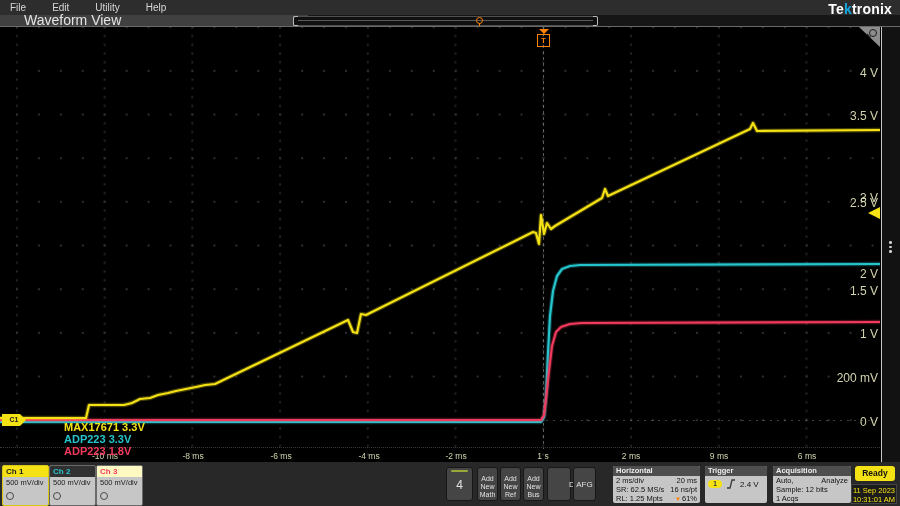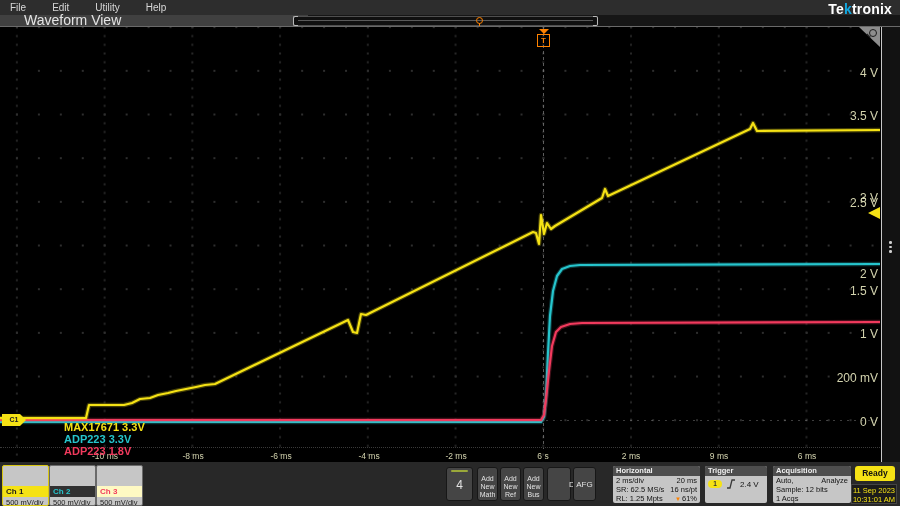--- a/index.html
+++ b/index.html
@@ -59,21 +59,21 @@
   .legend-row{font-size:11px;font-weight:bold;line-height:12px;white-space:nowrap;}
 
   .right-strip{position:absolute;left:881px;top:0;width:19px;height:436px;background:#121212;border-left:1.5px solid #c9c9c9;}
   .handle-dots{position:absolute;left:7px;top:212px;width:3px;}
   .handle-dots i{display:block;width:2.5px;height:2.5px;border-radius:50%;background:#cfcfcf;margin:2px 0;}
 
   
   .bottombar{position:absolute;top:462px;left:0;width:900px;height:44px;background:#282828;}
   .chbadge{position:absolute;top:3px;width:45px;height:39px;border:1px solid #6a6a6a;border-radius:2px;overflow:hidden;background:#c6c6c6;}
   .chbadge.sel{border-color:#d8c613;}
-  .chhead{height:11px;font-size:8px;font-weight:bold;line-height:11px;padding-left:3px;margin-top:20px;}
+  .chhead{height:11px;font-size:8px;font-weight:bold;line-height:11px;padding-left:3px;}
   .h-ch1{background:#f5e215;color:#1a1a1a;}
   .h-ch2{background:#313131;color:#26c5cd;}
   .h-ch3{background:#fef9c3;color:#f23a5d;}
   .chbody{padding:1px 3px;}
   .chscale{font-size:7.5px;color:#1c1c1c;}
   .probe-icon{display:inline-block;width:6px;height:6px;border:1px solid #4a4a4a;border-radius:50%;margin:1px 0;}
   .chbw{display:flex;justify-content:space-between;align-items:center;font-size:7.5px;color:#1c1c1c;}
 
   .sqbtn{position:absolute;top:5px;height:34px;background:#454545;border:1px solid #171717;border-radius:3px;
     color:#e2e2e2;text-align:center;box-sizing:border-box;}
@@ -142,21 +142,21 @@
         <span class="vlab" style="top: 300px;">1 V</span>
         <span class="vlab" style="top: 344px;">200 mV</span>
         <span class="vlab" style="top: 388px;">0 V</span>
       </div>
     <div id="tlabels">
         <span class="tlab" style="left: 105px;">-10 ms</span>
         <span class="tlab" style="left: 193px;">-8 ms</span>
         <span class="tlab" style="left: 281px;">-6 ms</span>
         <span class="tlab" style="left: 369px;">-4 ms</span>
         <span class="tlab" style="left: 456px;">-2 ms</span>
-        <span class="tlab" style="left: 543px;">6 s</span>
+        <span class="tlab" style="left: 543px;">1 s</span>
         <span class="tlab" style="left: 631px;">2 ms</span>
         <span class="tlab" style="left: 719px;">9 ms</span>
         <span class="tlab" style="left: 807px;">6 ms</span>
       </div>
 
     <div class="trig-marker">
       <div class="tri"></div>
       <div class="tbox">T</div>
     </div>
 

